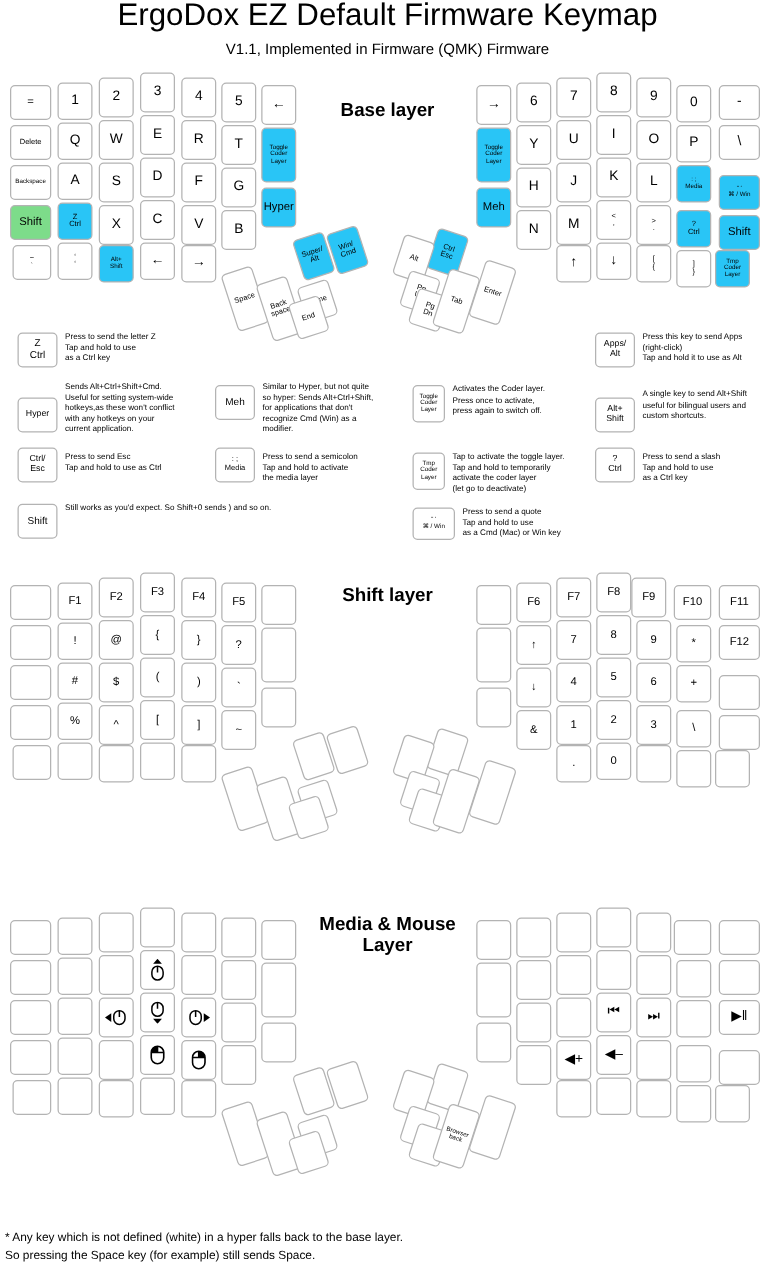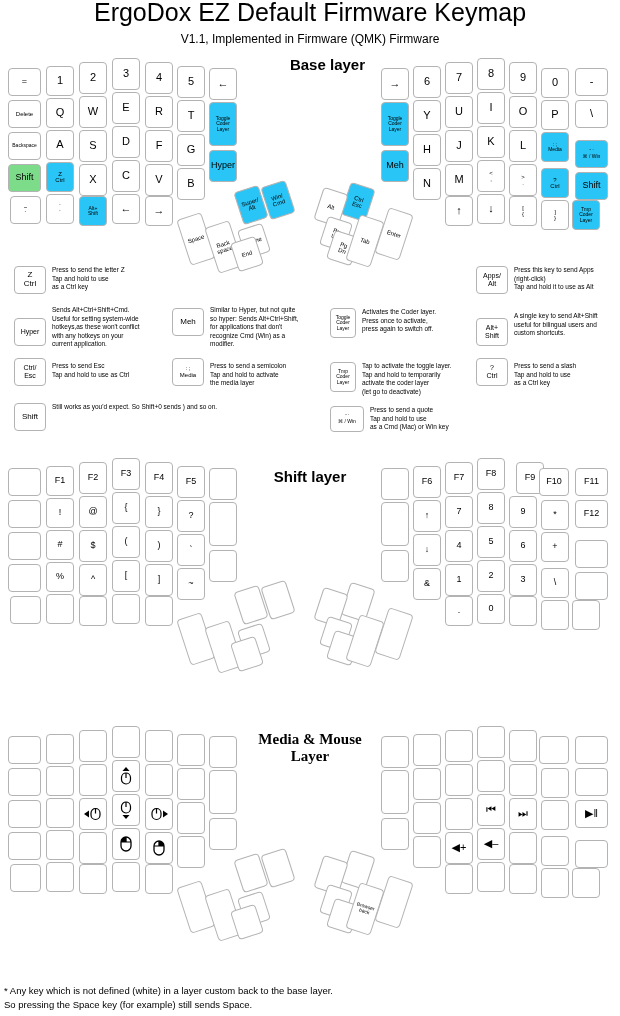--- a/index.html
+++ b/index.html
@@ -58,23 +58,23 @@
   }
   .rot{transform-origin:center center;}
   svg{display:block;}
 </style>
 </head>
 <body>
 
 <div class="title">ErgoDox EZ Default Firmware Keymap</div>
 <div class="subtitle">V1.1, Implemented in Firmware (QMK) Firmware</div>
 
-<div class="layer-name" style="top:56px;left:255px;width:110px;text-align:right;">Base layer</div>
+<div class="layer-name" style="top:80px;left:255px;width:110px;">Base layer</div>
 <div class="layer-name" style="top:468px;left:255px;width:110px;">Shift layer</div>
-<div class="layer-name" style="top:731px;left:240px;width:140px;font-family:Liberation Serif, serif;">Media &amp; Mouse
+<div class="layer-name" style="top:731px;left:240px;width:140px;">Media &amp; Mouse
 Layer</div>
 
 <div class="key k-med" style="left:8px;top:68px;width:33px;height:28px;">=</div>
 <div class="key k-big" style="left:46px;top:66px;width:28px;height:30px;">1</div>
 <div class="key k-big" style="left:79px;top:62px;width:28px;height:32px;">2</div>
 <div class="key k-big" style="left:112px;top:58px;width:28px;height:32px;">3</div>
 <div class="key k-big" style="left:145px;top:62px;width:28px;height:32px;">4</div>
 <div class="key k-big" style="left:177px;top:66px;width:28px;height:32px;">5</div>
 <div class="key k-big" style="left:209px;top:68px;width:28px;height:32px;">←</div>
 
@@ -295,21 +295,21 @@
 <div class="key rot" style="left:265px;top:583px;width:26px;height:34px;transform:rotate(-18deg);"></div>
 <div class="key rot" style="left:183px;top:615px;width:26px;height:48px;transform:rotate(-18deg);"></div>
 <div class="key rot" style="left:211px;top:623px;width:26px;height:48px;transform:rotate(-18deg);"></div>
 <div class="key rot" style="left:241px;top:626px;width:26px;height:30px;transform:rotate(-18deg);"></div>
 <div class="key rot" style="left:234px;top:639px;width:26px;height:30px;transform:rotate(-18deg);"></div>
 
 <div class="key k-med" style="left:381px;top:468px;width:28px;height:32px;"></div>
 <div class="key k-med" style="left:413px;top:466px;width:28px;height:32px;">F6</div>
 <div class="key k-med" style="left:445px;top:462px;width:28px;height:32px;">F7</div>
 <div class="key k-med" style="left:477px;top:458px;width:28px;height:32px;">F8</div>
-<div class="key k-med" style="left:516px;top:462px;width:28px;height:32px;">F9</div>
+<div class="key k-med" style="left:505px;top:462px;width:28px;height:32px;">F9</div>
 <div class="key k-med" style="left:539px;top:468px;width:30px;height:28px;">F10</div>
 <div class="key k-med" style="left:575px;top:468px;width:33px;height:28px;">F11</div>
 
 <div class="key k-med" style="left:381px;top:502px;width:28px;height:44px;"></div>
 <div class="key k-med" style="left:413px;top:500px;width:28px;height:32px;">↑</div>
 <div class="key k-med" style="left:445px;top:496px;width:28px;height:32px;">7</div>
 <div class="key k-med" style="left:477px;top:492px;width:28px;height:32px;">8</div>
 <div class="key k-med" style="left:509px;top:496px;width:28px;height:32px;">9</div>
 <div class="key k-med" style="left:541px;top:500px;width:28px;height:30px;">*</div>
 <div class="key k-med" style="left:575px;top:500px;width:33px;height:28px;">F12</div>
@@ -462,14 +462,14 @@
 <div class="key" style="left:572px;top:868px;width:28px;height:30px;"></div>
 
 <div class="key rot" style="left:345px;top:853px;width:26px;height:34px;transform:rotate(18deg);"></div>
 <div class="key rot" style="left:318px;top:858px;width:26px;height:34px;transform:rotate(18deg);"></div>
 <div class="key rot" style="left:323px;top:887px;width:26px;height:30px;transform:rotate(18deg);"></div>
 <div class="key rot" style="left:330px;top:901px;width:26px;height:30px;transform:rotate(18deg);"></div>
 <div class="key rot k-xs" style="left:352px;top:885px;width:26px;height:48px;transform:rotate(18deg);">Browser
 back</div>
 <div class="key rot" style="left:381px;top:878px;width:26px;height:48px;transform:rotate(18deg);"></div>
 
-<div class="footnote">* Any key which is not defined (white) in a layer custom back to the base layer.
+<div class="footnote">* Any key which is not defined (white) in a hyper falls back to the base layer.
 So pressing the Space key (for example) still sends Space.</div>
 
 </body></html>

